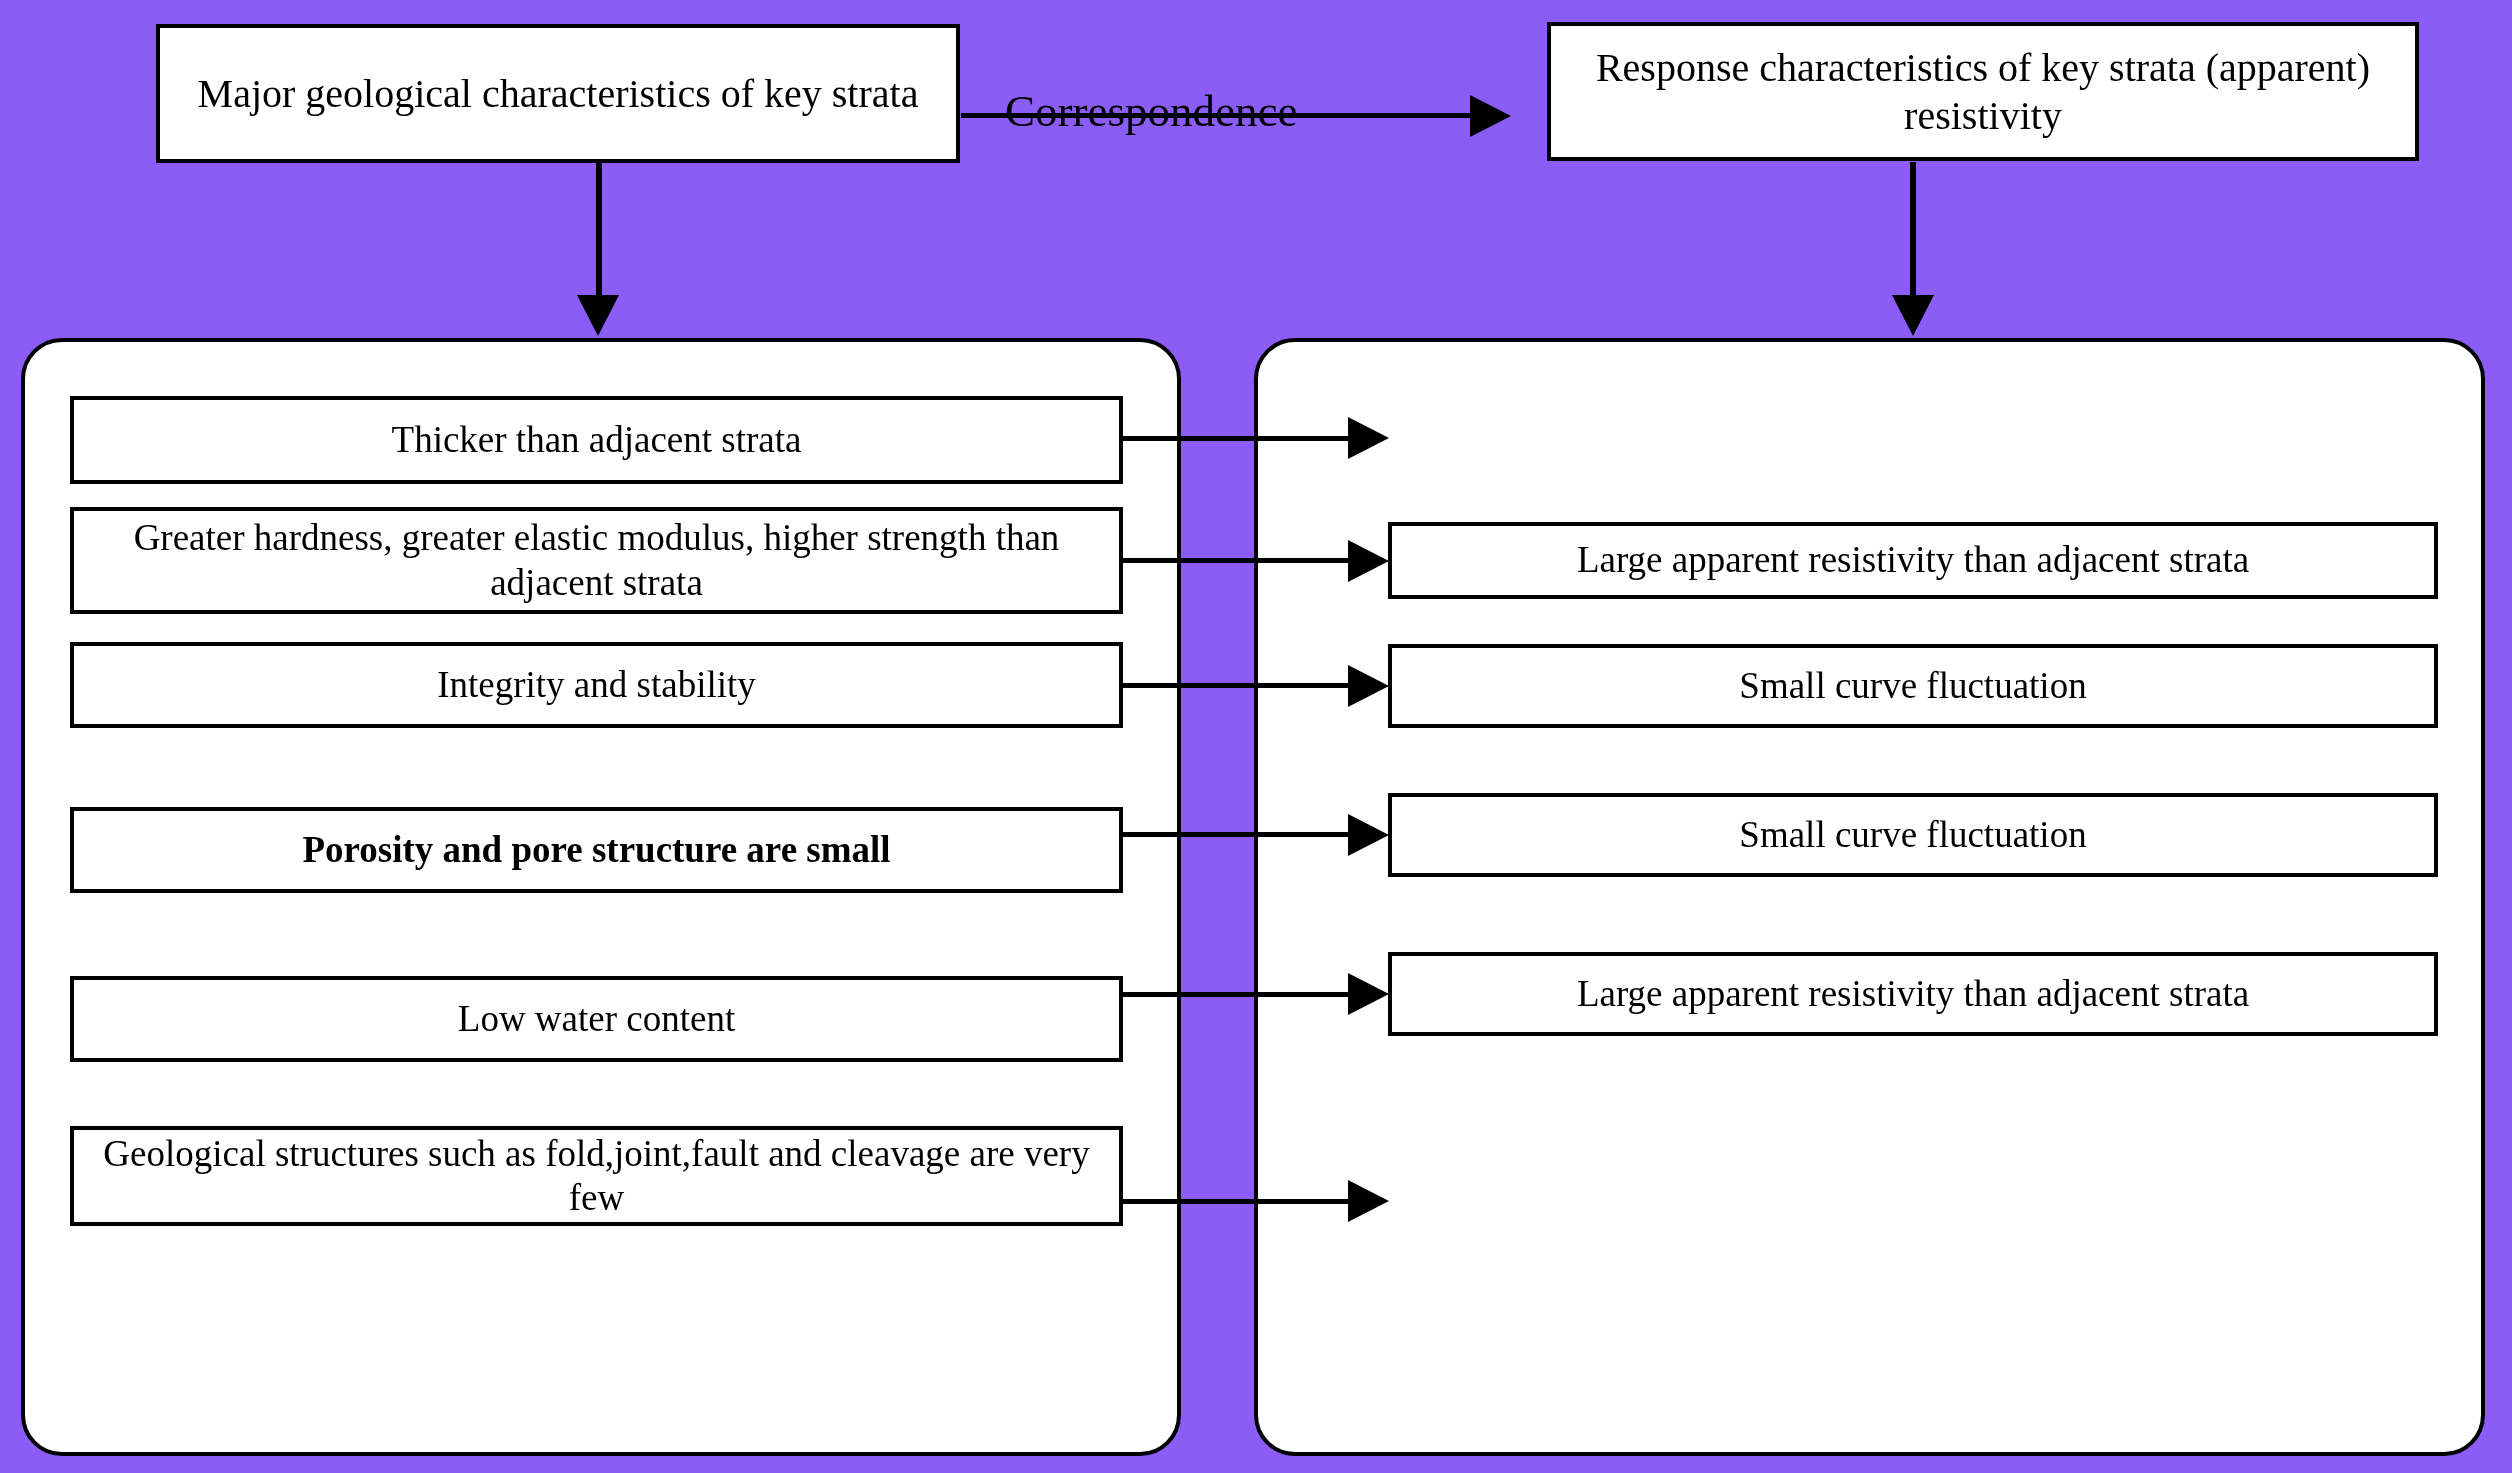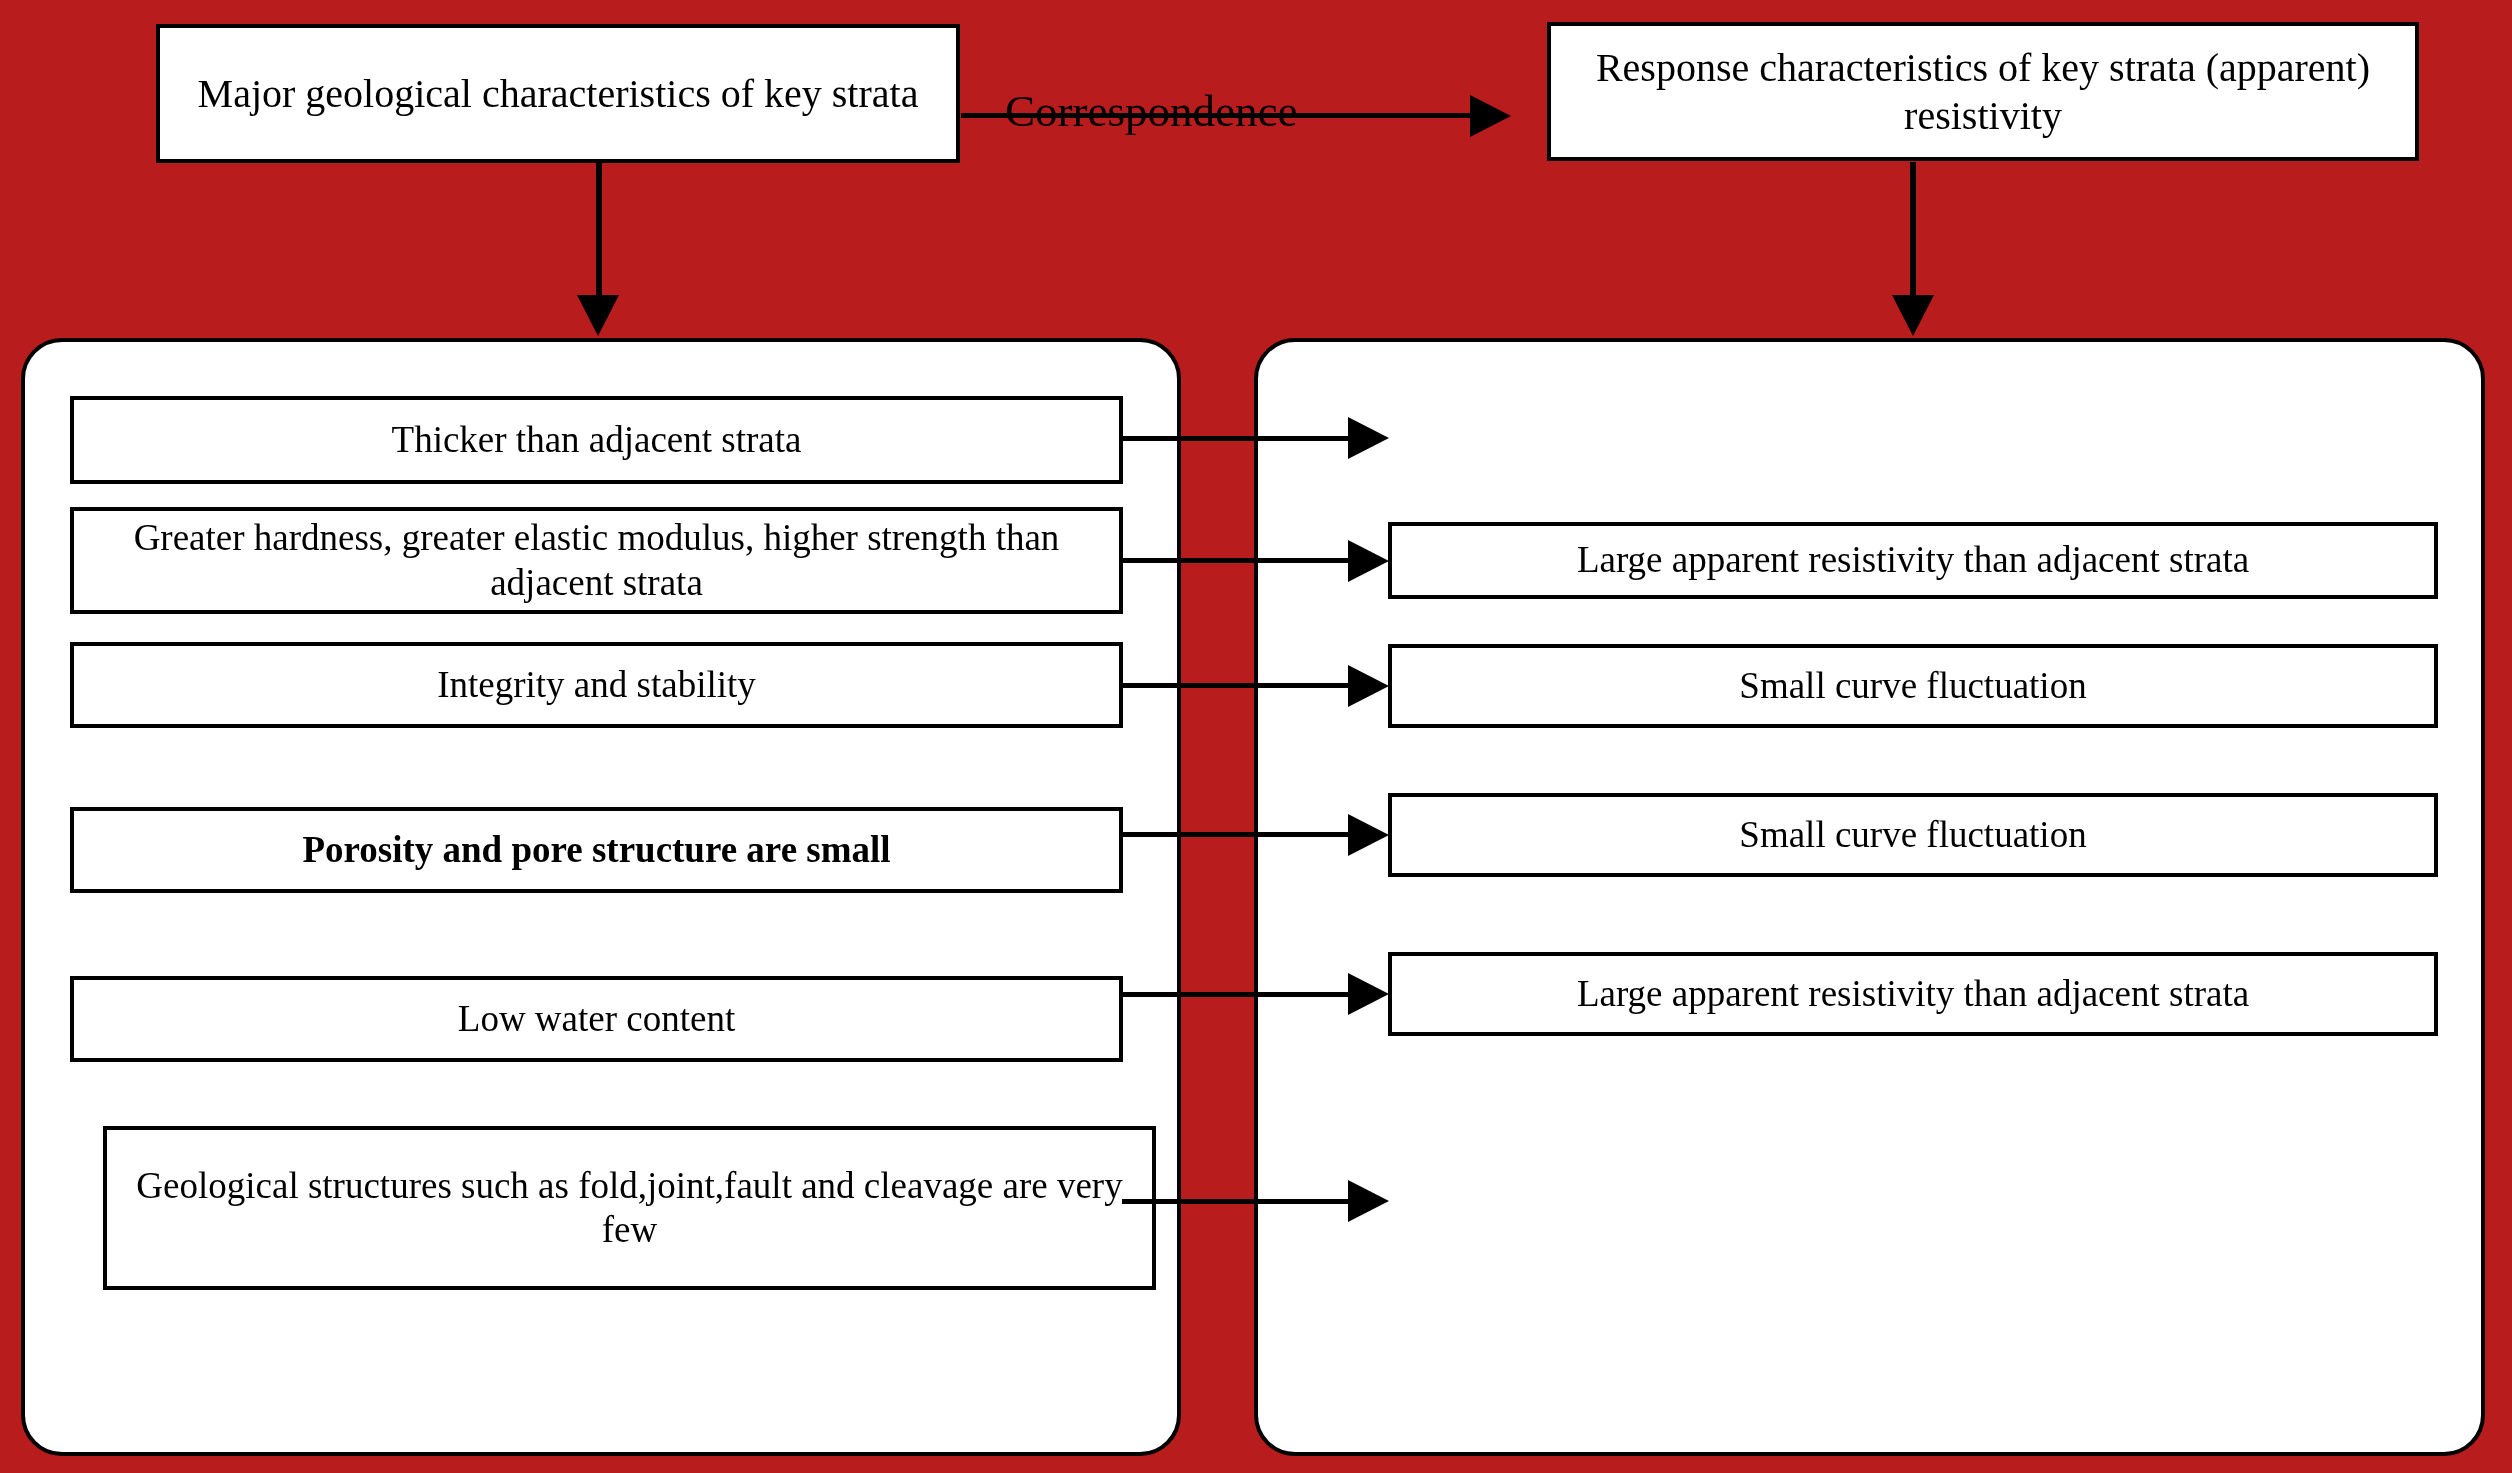--- a/index.html
+++ b/index.html
@@ -4,21 +4,21 @@
 <style>
   html, body {
     margin: 0;
     padding: 0;
     background: #ffffff;
   }
   #stage {
     position: relative;
     width: 2512px;
     height: 1474px;
-    background: #b91c1c;
+    background: #8b5cf6;
     overflow: hidden;
     font-family: "Liberation Serif", "DejaVu Serif", serif;
     color: #000000;
   }
 
   
   .hbox {
     position: absolute;
     box-sizing: border-box;
     border: 4px solid #000000;
@@ -117,21 +117,21 @@
   <div class="inner-box" style="left:70px; top:396px; width:1053px; height:88px;">Thicker than adjacent strata</div>
 
   <div class="inner-box" style="left:70px; top:507px; width:1053px; height:107px;">Greater hardness, greater elastic modulus, higher strength than adjacent strata</div>
 
   <div class="inner-box" style="left:70px; top:642px; width:1053px; height:86px;">Integrity and stability</div>
 
   <div class="inner-box" style="left:70px; top:807px; width:1053px; height:86px;font-weight:bold;">Porosity and pore structure are small</div>
 
   <div class="inner-box" style="left:70px; top:976px; width:1053px; height:86px;">Low water content</div>
 
-  <div class="inner-box" style="left:70px; top:1126px; width:1053px; height:164px;margin-left:33px;">Geological structures such as fold,joint,fault and cleavage are very few</div>
+  <div class="inner-box" style="left:70px; top:1126px; width:1053px; height:100px;">Geological structures such as fold,joint,fault and cleavage are very few</div>
 
   <div class="group" style="left:1254px; top:338px; width:1231px; height:1118px;"></div>
 
 
   <div class="inner-box" style="left:1388px; top:522px; width:1050px; height:77px;">Large apparent resistivity than adjacent strata</div>
 
   <div class="inner-box" style="left:1388px; top:644px; width:1050px; height:84px;">Small curve fluctuation</div>
 
   <div class="inner-box" style="left:1388px; top:793px; width:1050px; height:84px;">Small curve fluctuation</div>
 

